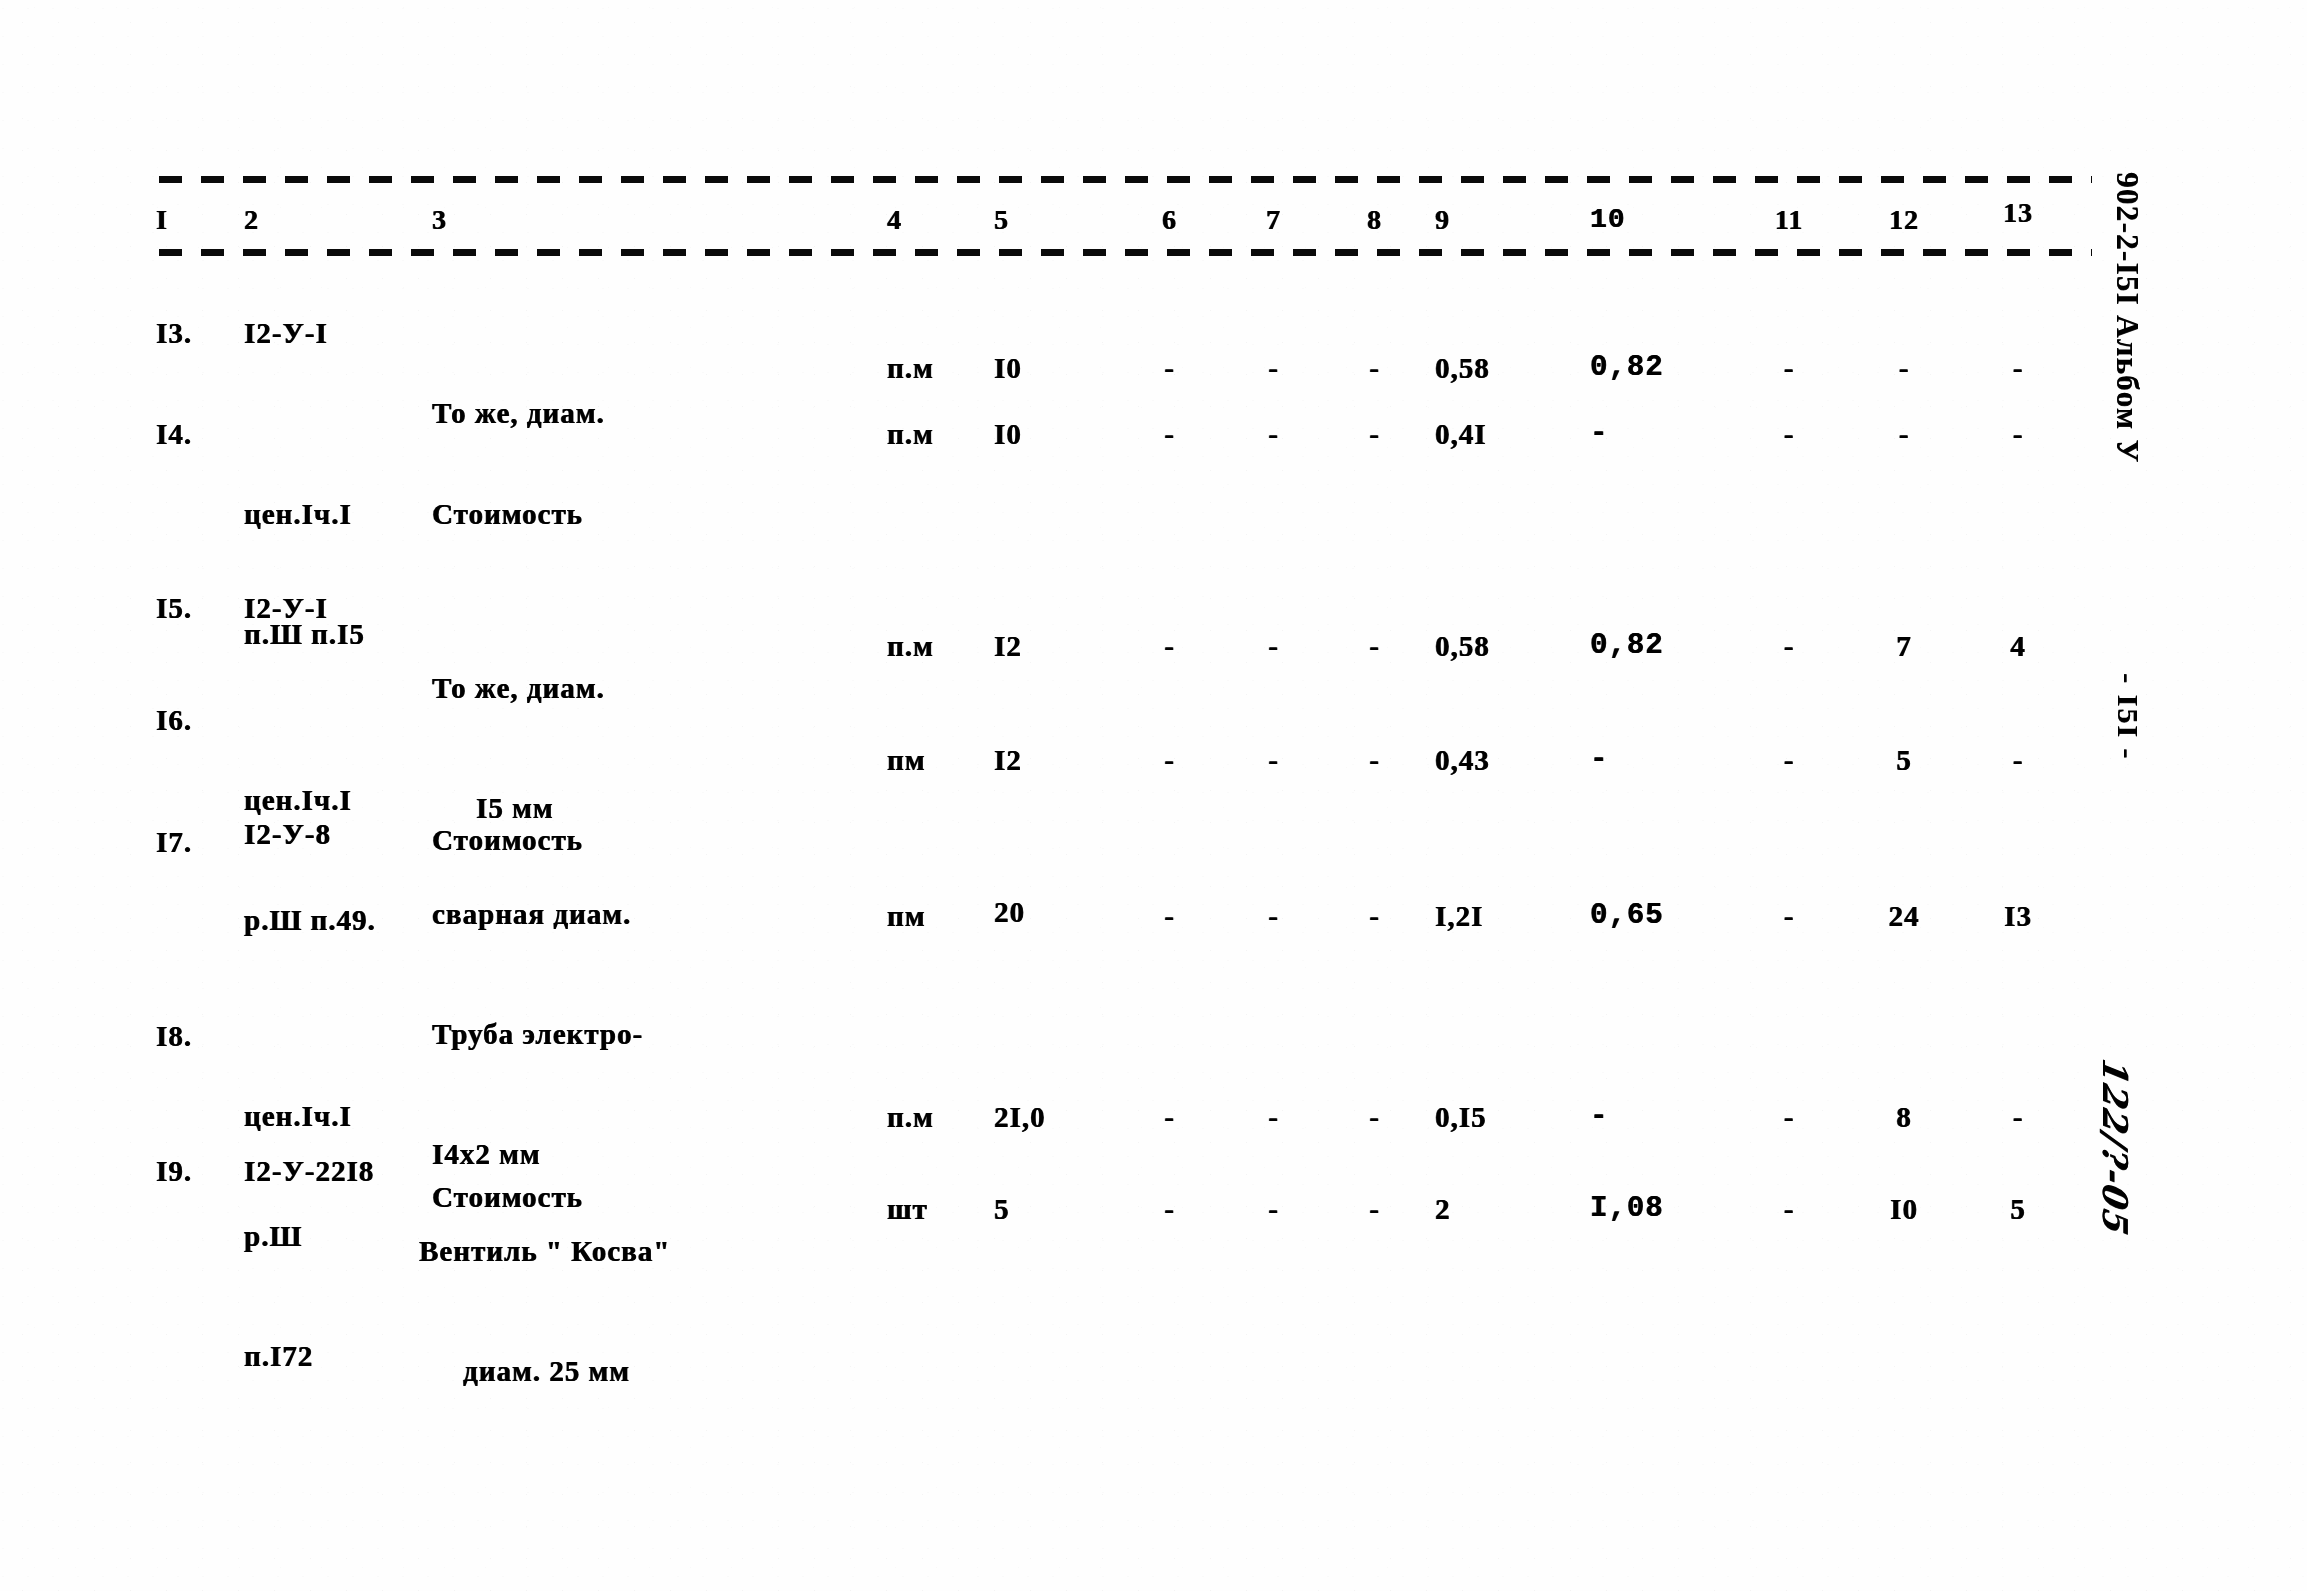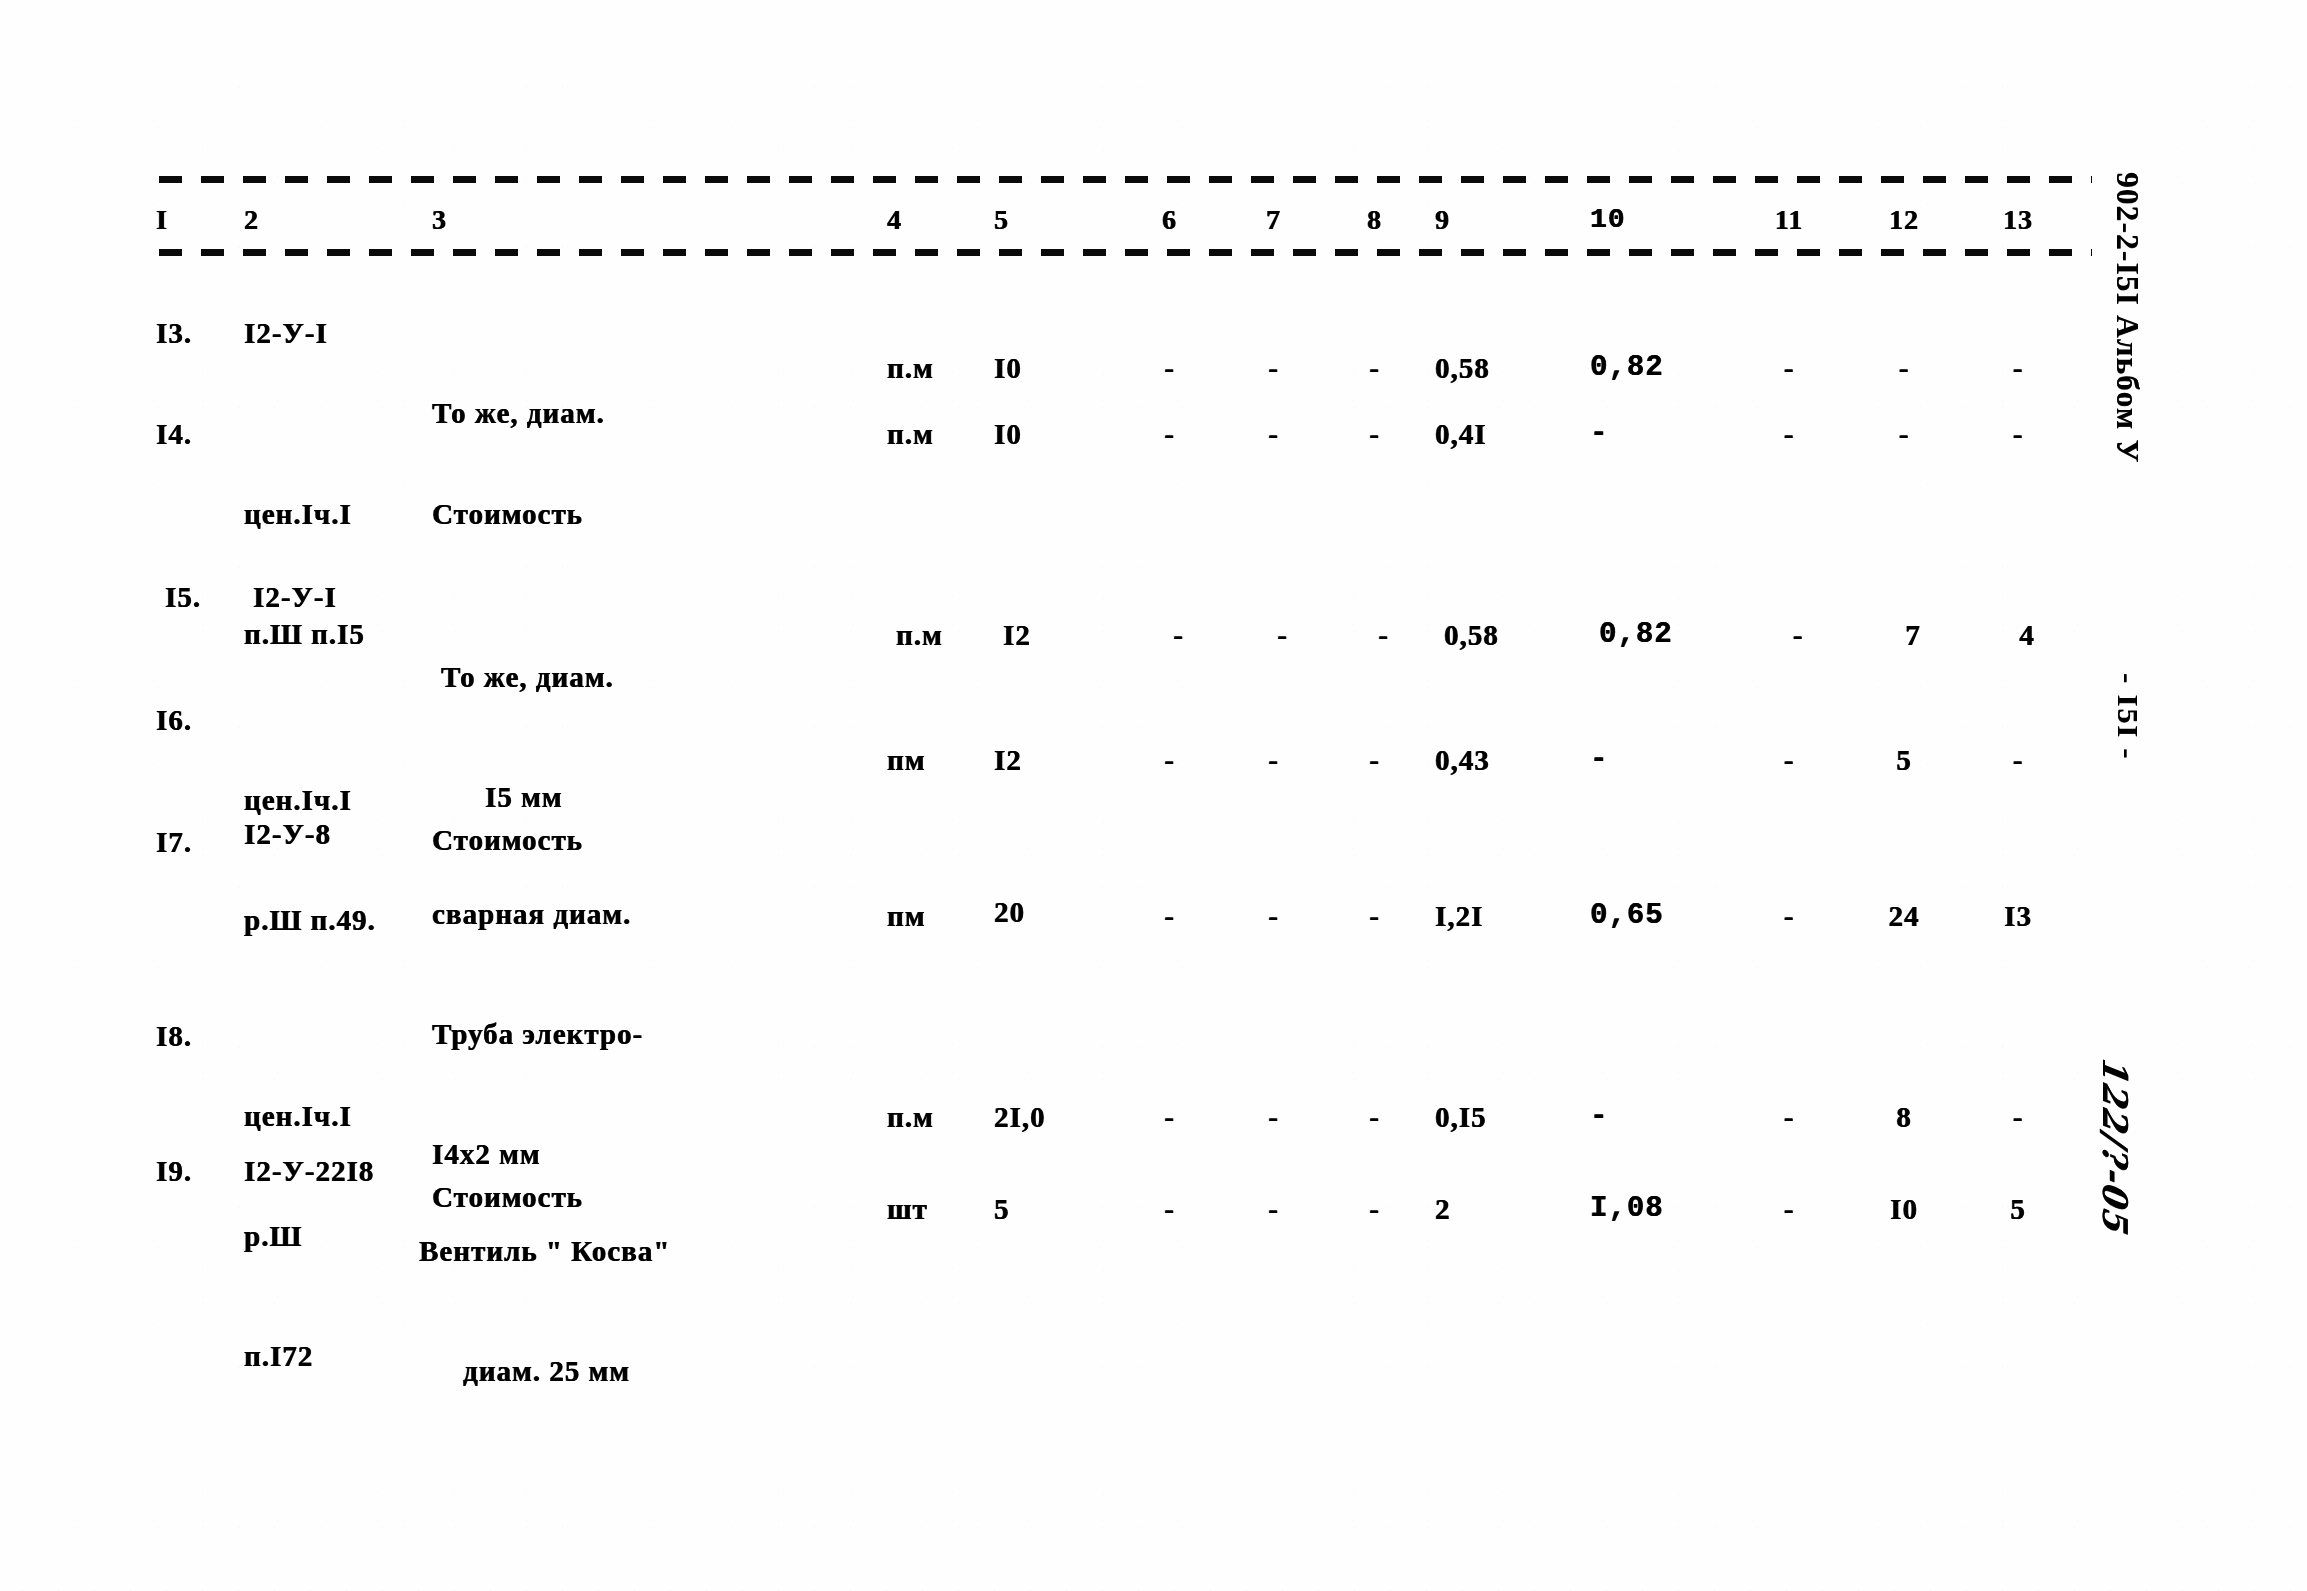--- a/index.html
+++ b/index.html
@@ -153,21 +153,21 @@
       <div class="cell hdr-num c3" style="top:32px;">3</div>
       <div class="cell hdr-num c4" style="top:32px;">4</div>
       <div class="cell hdr-num c5" style="top:32px;">5</div>
       <div class="cell hdr-num c6" style="top:32px;">6</div>
       <div class="cell hdr-num c7" style="top:32px;">7</div>
       <div class="cell hdr-num c8" style="top:32px;">8</div>
       <div class="cell hdr-num c9" style="top:32px;">9</div>
       <div class="cell hdr-num c10" style="top:32px;">10</div>
       <div class="cell hdr-num c11" style="top:32px;">11</div>
       <div class="cell hdr-num c12" style="top:32px;">12</div>
-      <div class="cell hdr-num c13" style="top:32px;">13</div>
+      <div class="cell hdr-num c13" style="top:25px;">13</div>
     </div>
 
     <div class="data-row" style="top:145px; height:101px;">
       <div class="cell c1" style="top:0;">I3.</div>
       <div class="cell c2" style="top:0;">I2-У-I</div>
       <div class="cell c3" style="top:0; width:377px;">
         <span class="sub">То же, диам.</span>
       </div>
       <div class="cell c4" style="top:35px;">п.м</div>
       <div class="cell c5" style="top:35px;">I0</div>
@@ -195,21 +195,21 @@
       <div class="cell c6 dash" style="top:0;">-</div>
       <div class="cell c7 dash" style="top:0;">-</div>
       <div class="cell c8 dash" style="top:0;">-</div>
       <div class="cell c9" style="top:0;">0,4I</div>
       <div class="cell c10 dash" style="top:0;">-</div>
       <div class="cell c11 dash" style="top:0;">-</div>
       <div class="cell c12 dash" style="top:0;">-</div>
       <div class="cell c13 dash" style="top:0;">-</div>
     </div>
 
-    <div class="data-row" style="top:409px; height:108px;margin-left:9px;">
+    <div class="data-row" style="top:420px; height:108px;">
       <div class="cell c1" style="top:0;">I5.</div>
       <div class="cell c2" style="top:0;">I2-У-I</div>
       <div class="cell c3" style="top:0; width:377px;">
         <span class="sub">То же, диам.</span>
         <span class="sub" style="margin-left:44px;">I5 мм</span>
       </div>
       <div class="cell c4" style="top:38px;">п.м</div>
       <div class="cell c5" style="top:38px;">I2</div>
       <div class="cell c6 dash" style="top:38px;">-</div>
       <div class="cell c7 dash" style="top:38px;">-</div>

